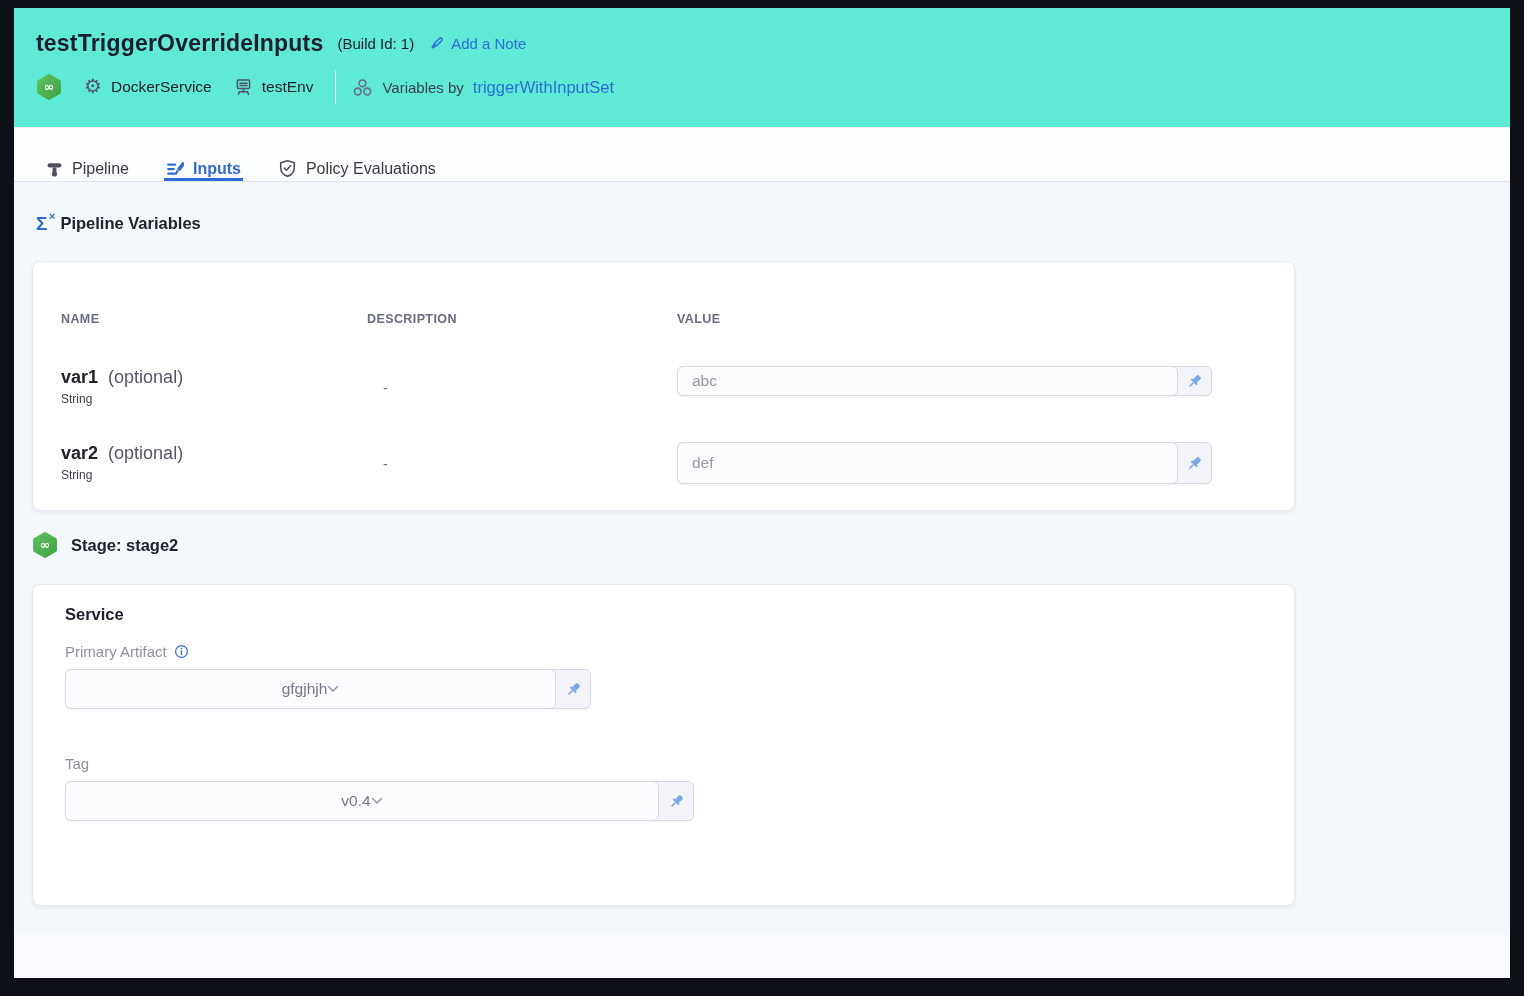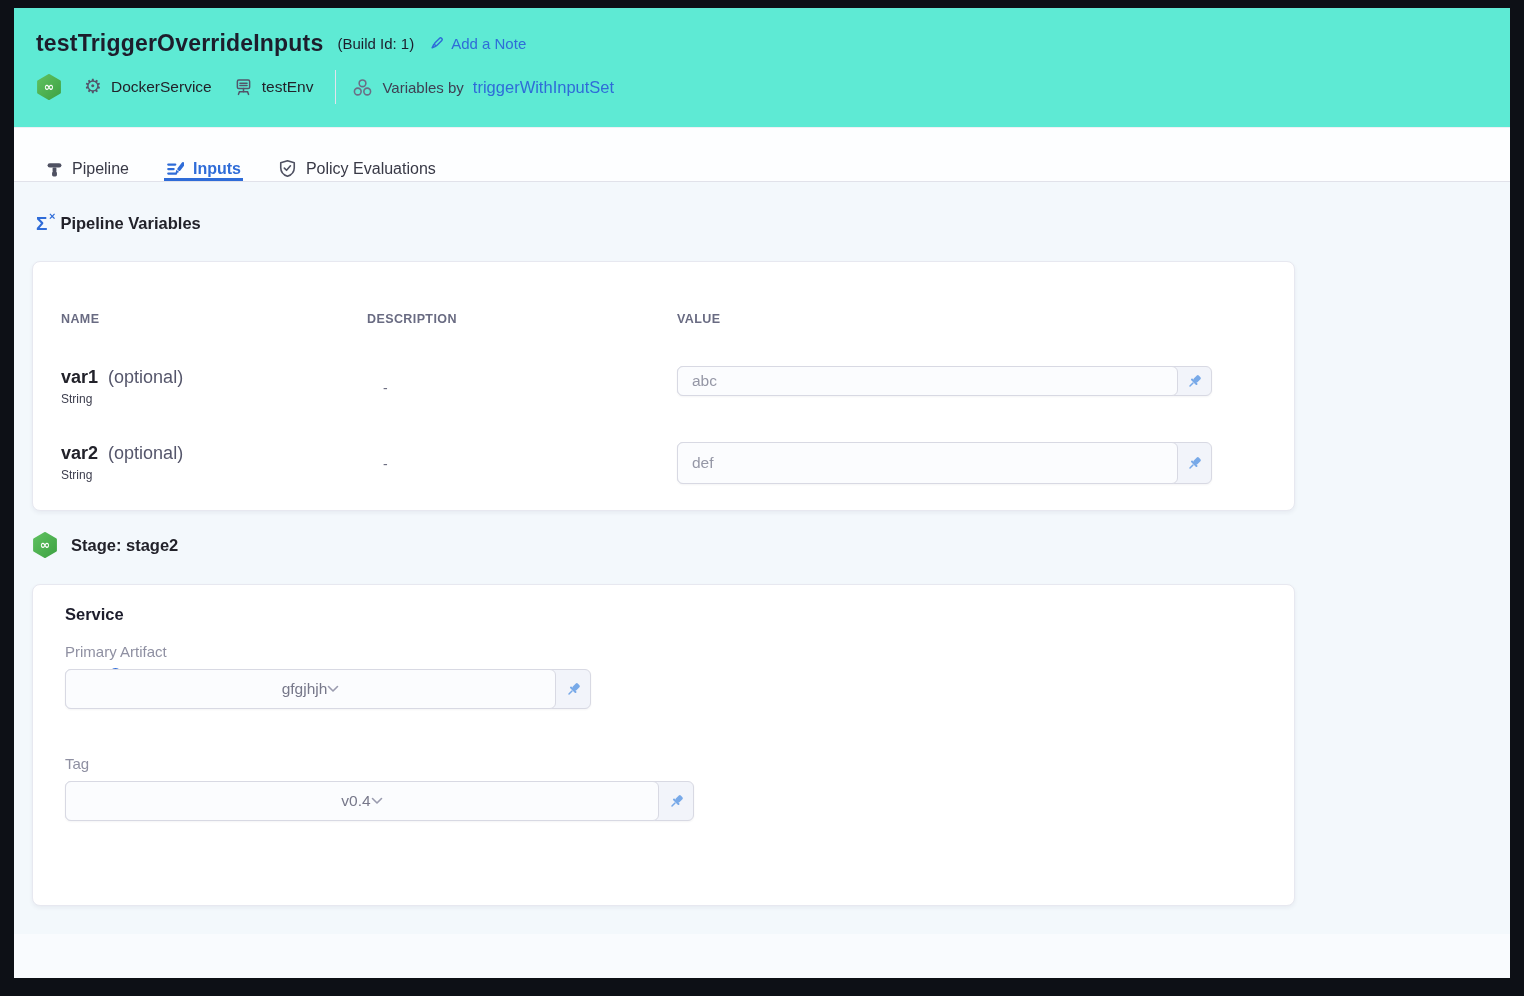--- a/index.html
+++ b/index.html
@@ -131,21 +131,21 @@
   }
   .pin-slot {
     flex:1; display:flex; align-items:center; justify-content:center;
     cursor:pointer;
   }
 
   
   .select-label {
     position:absolute;
     display:flex; align-items:center; gap:7px;
-    font-size:15px; color:#8f90a2;flex-direction:column;
+    font-size:15px; color:#8f90a2;
   }
   .pa-label { left:32px; top:58px; }
   .tag-label { left:32px; top:170px; }
   .select-field1 { left:32px; top:84px; width:526px; height:40px; }
   .select-field2 { left:32px; top:196px; width:629px; height:40px; }
   .pin-field .select-box {
     width:calc(100% - 33px); height:calc(100% + 2px);
     margin:-1px 0 0 -1px;
     background:#fbfcfe;
     border:1px solid #d8d9e3;

